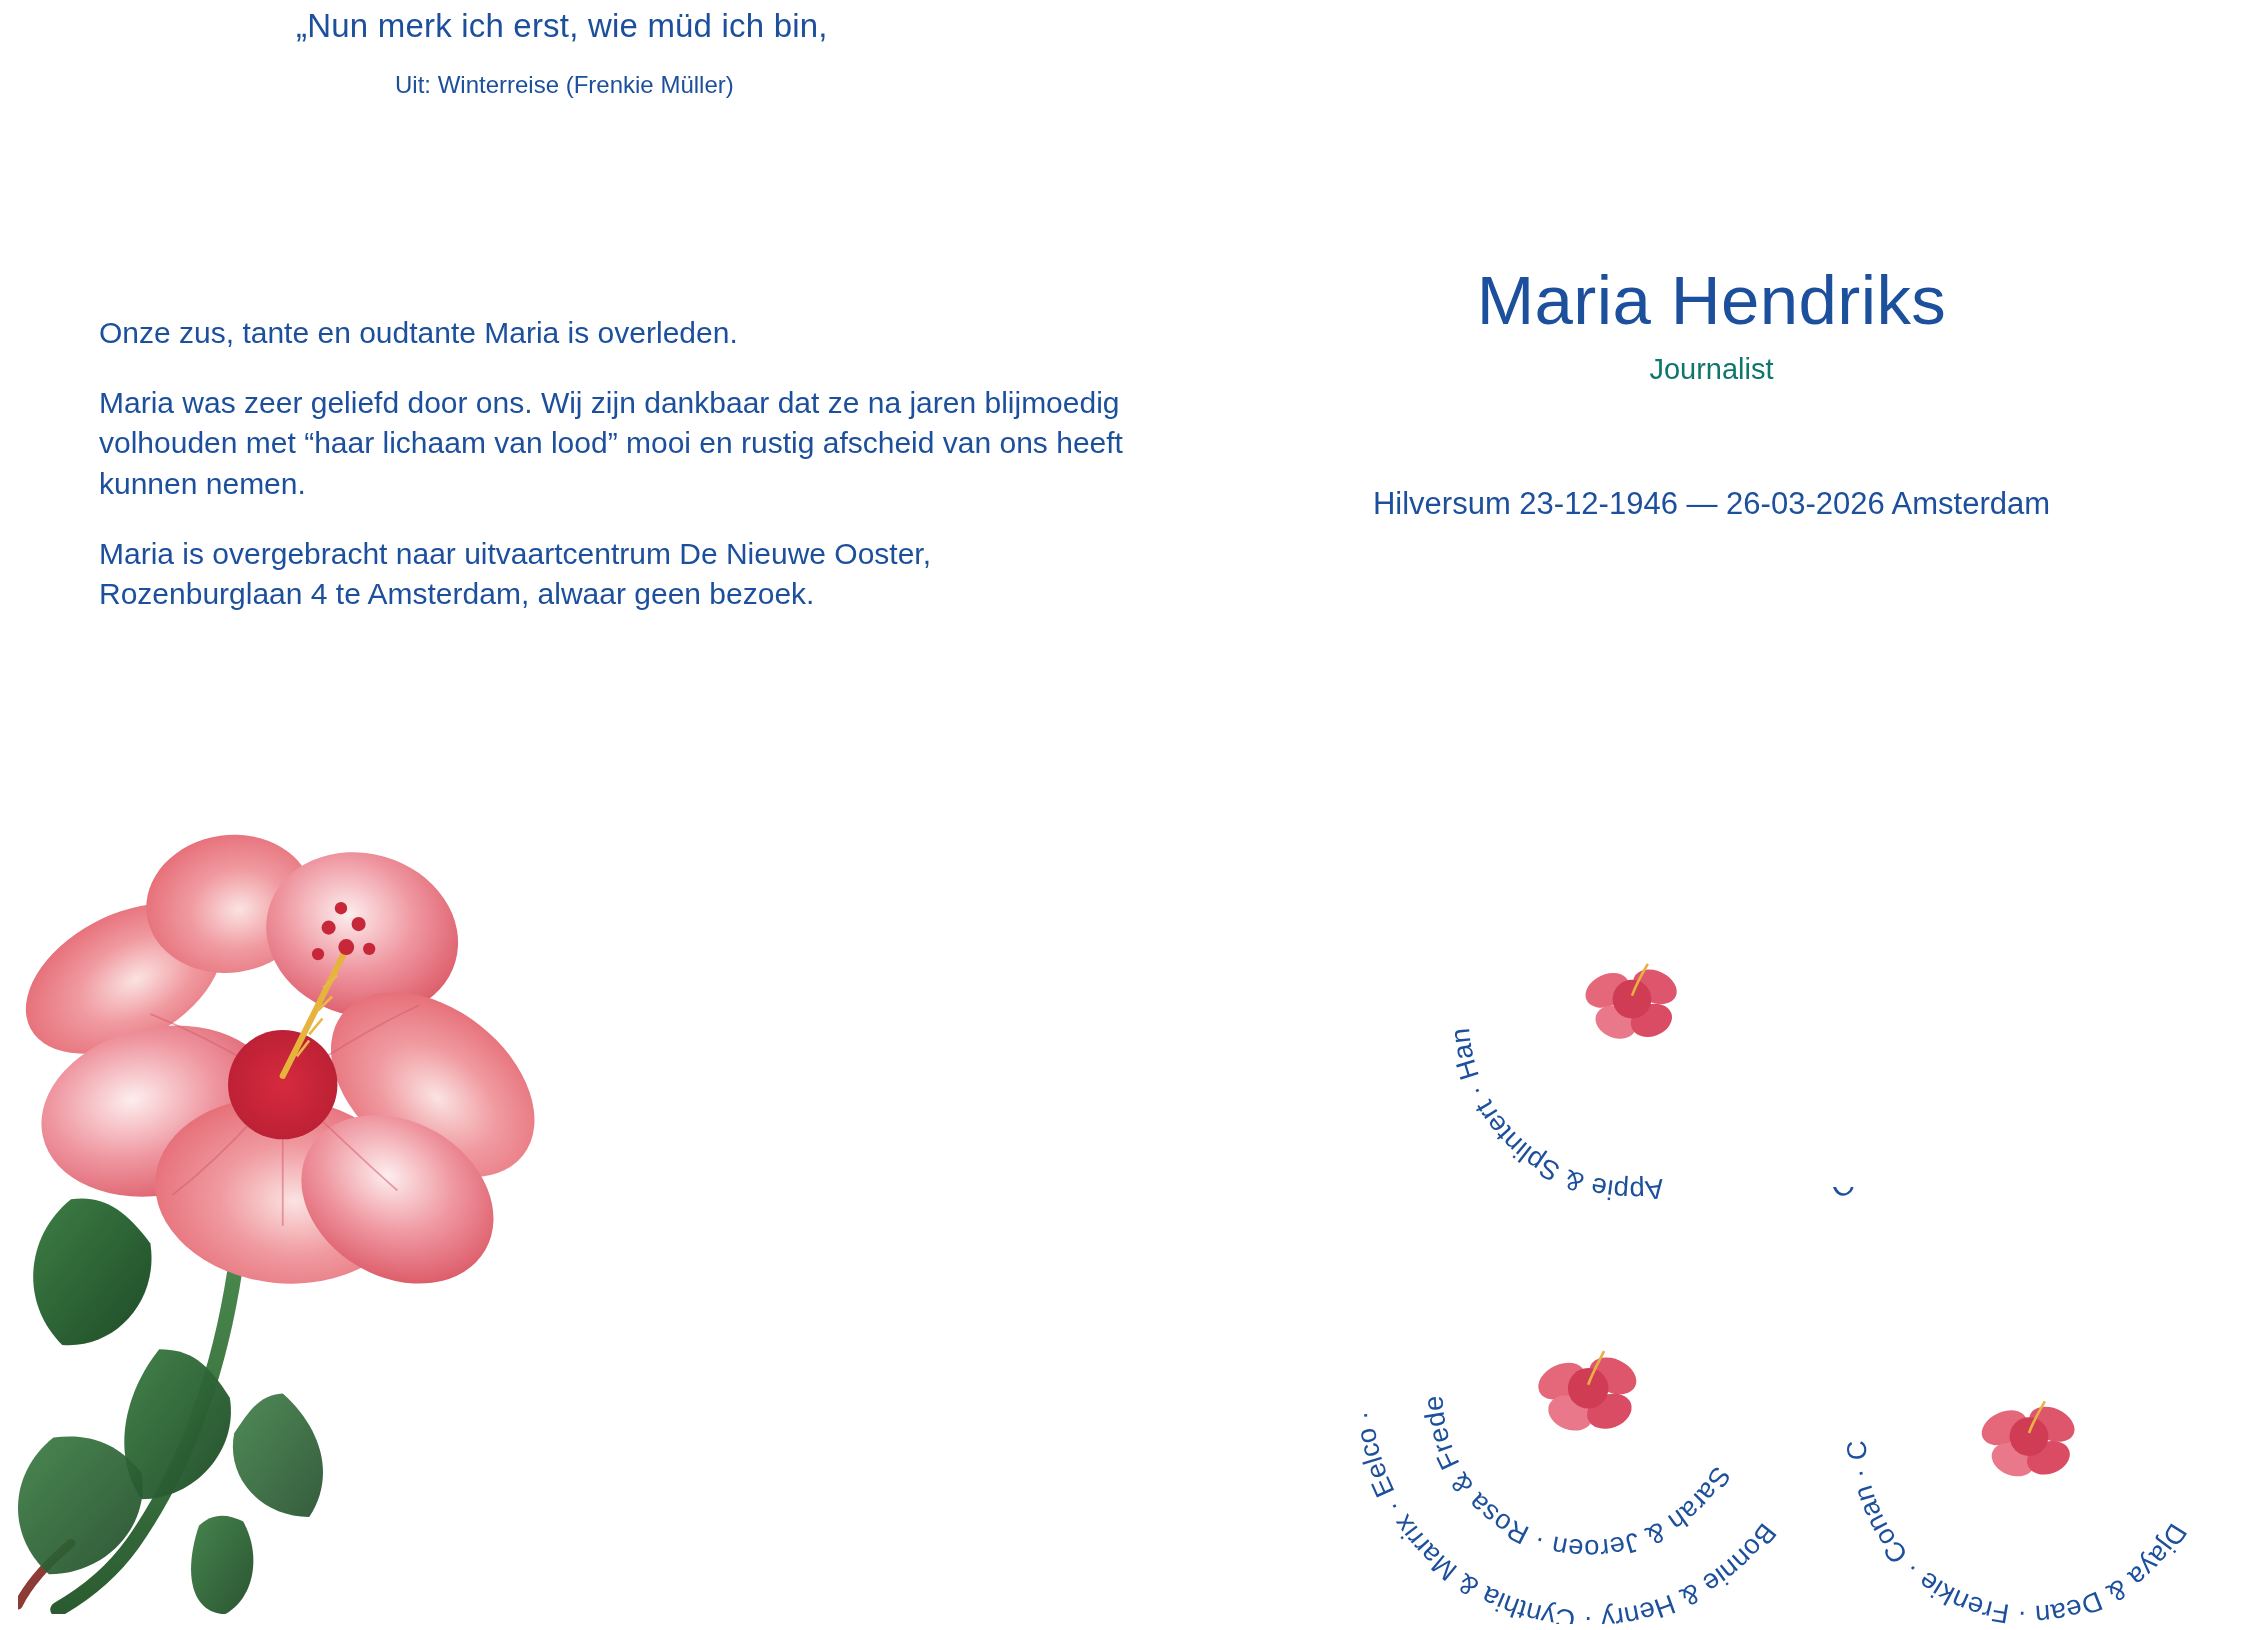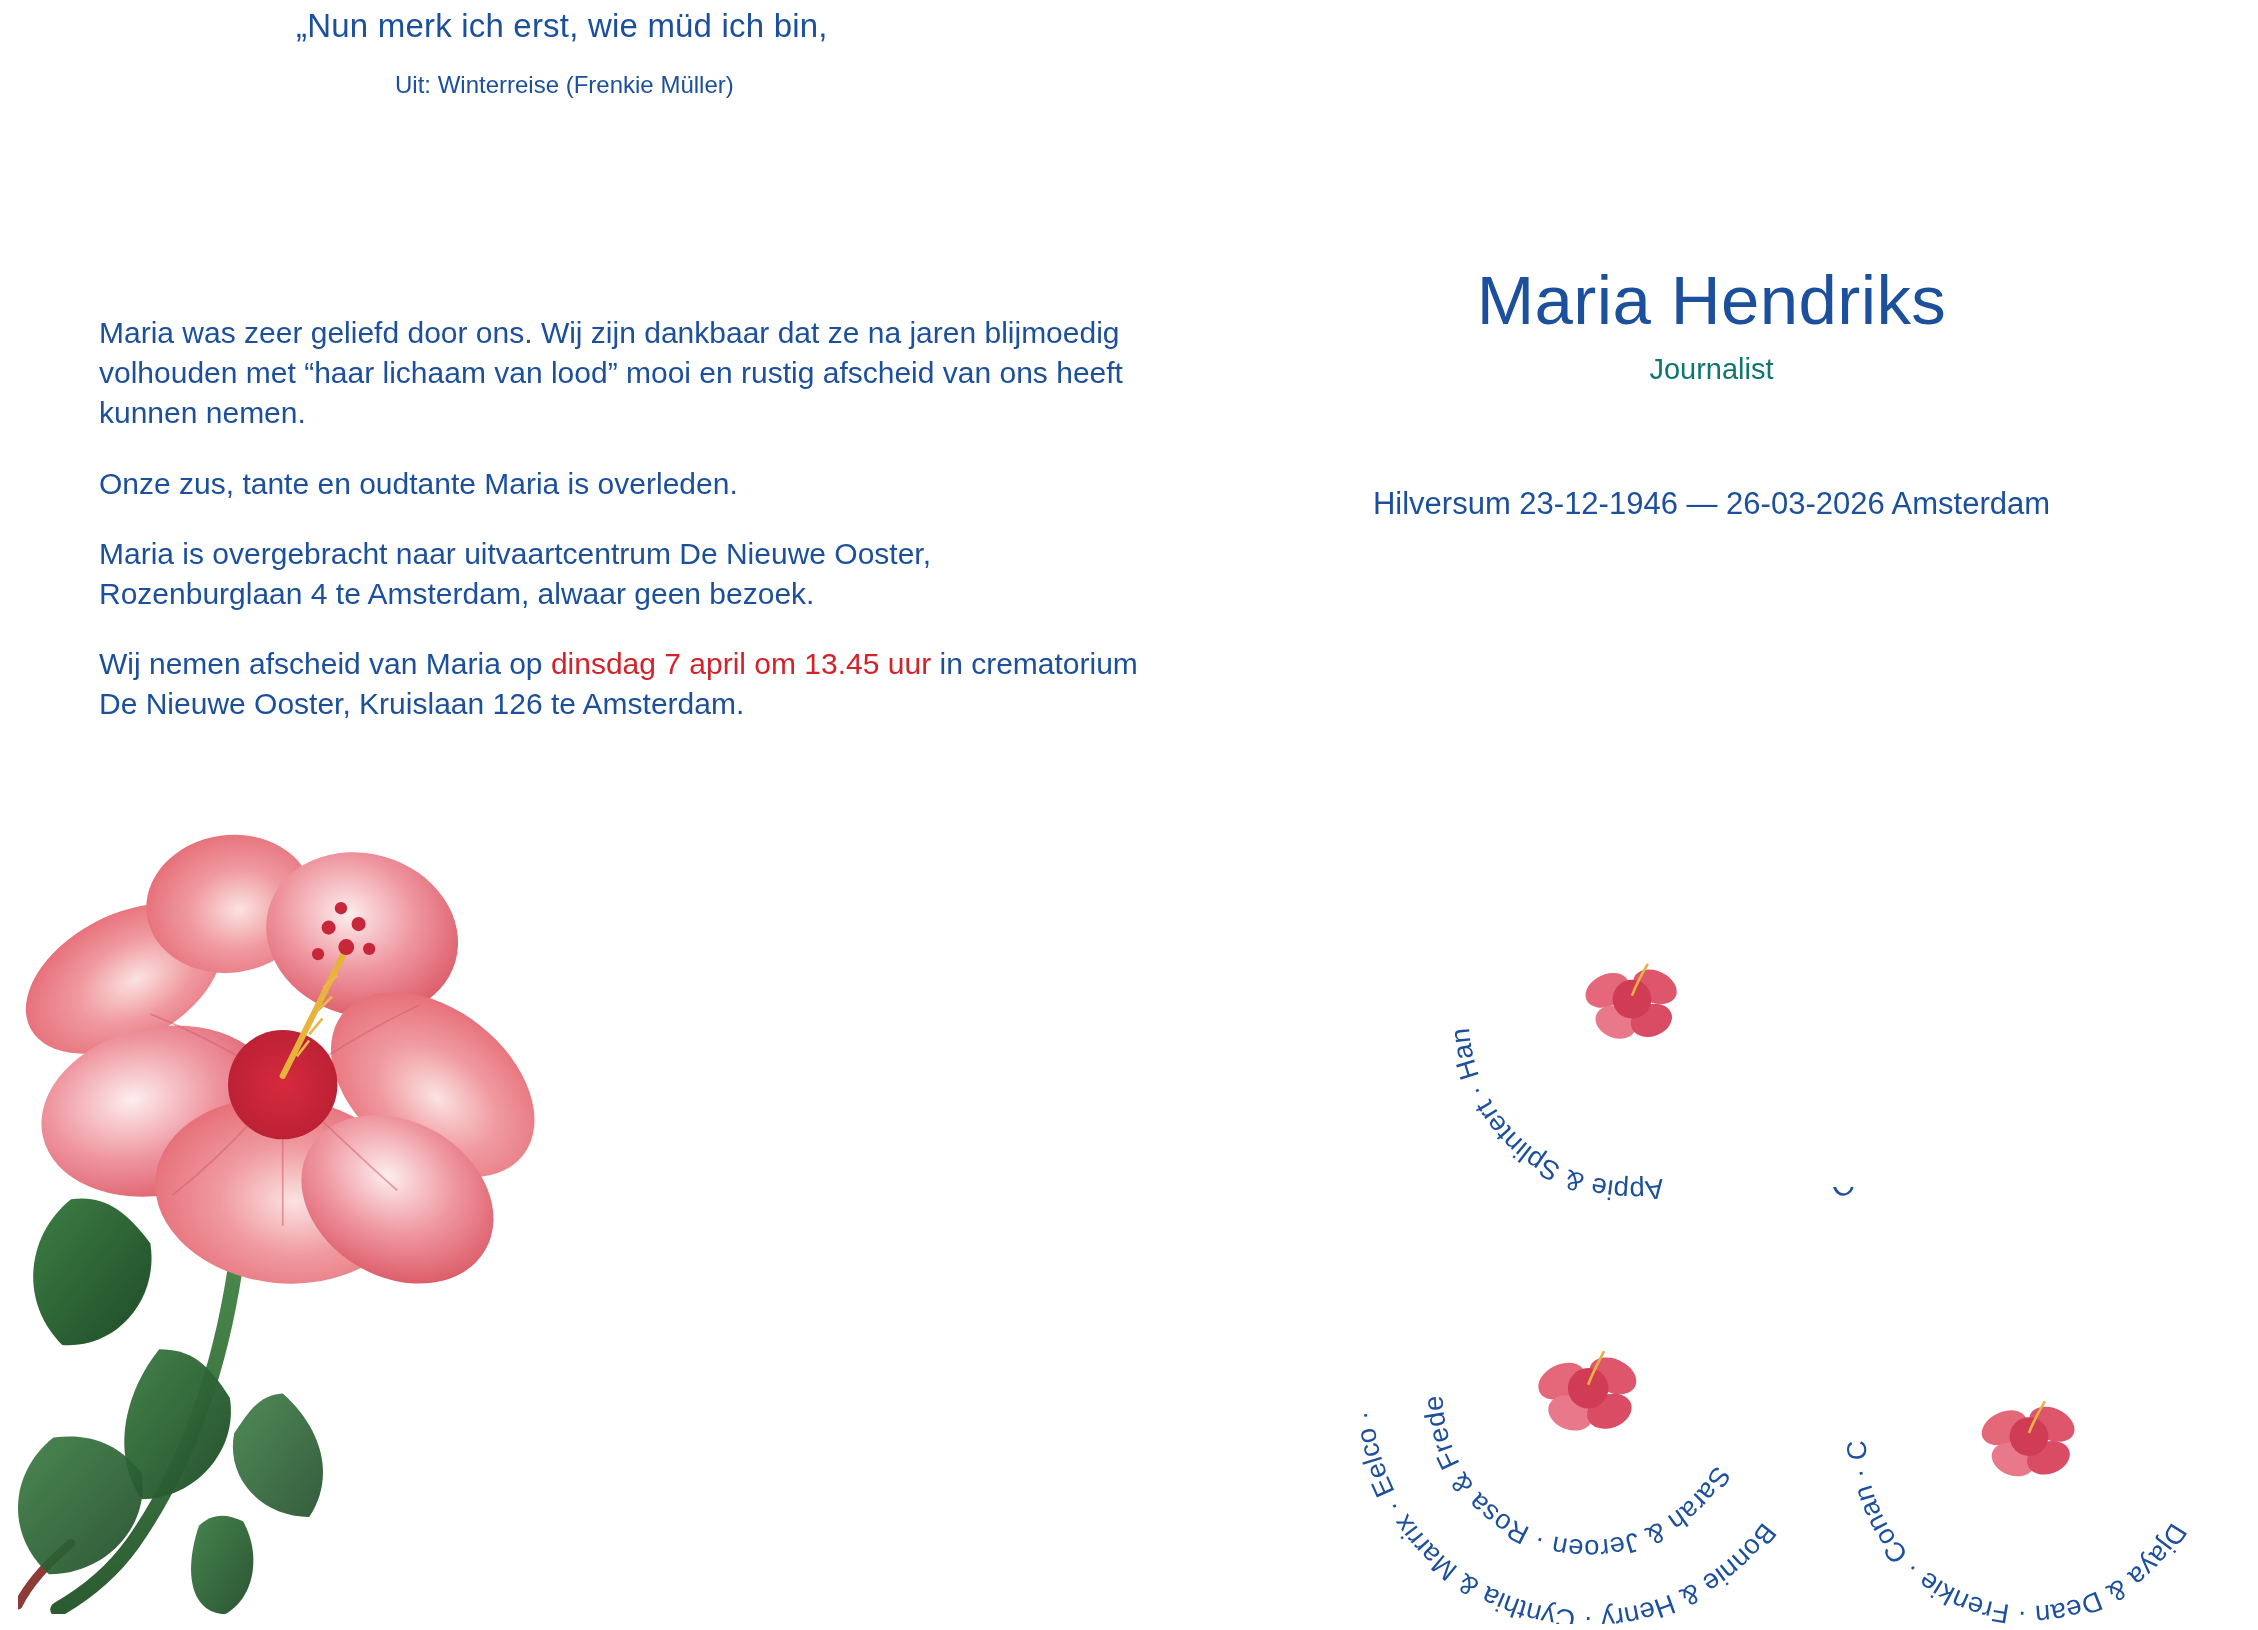--- a/index.html
+++ b/index.html
@@ -119,24 +119,23 @@
 <body>
 
 <div class="page">
 
   <div class="epigraph">
     <div class="line l1">„Nun merk ich erst, wie müd ich bin,</div>
     <div class="source">Uit: Winterreise (Frenkie Müller)</div>
   </div>
 
   <div class="body-text">
+    <p>Onze zus, tante en oudtante Maria is overleden.</p>
     <p>Maria was zeer geliefd door ons. Wij zijn dankbaar dat ze na jaren blijmoedig volhouden met “haar lichaam van lood” mooi en rustig afscheid van ons heeft kunnen nemen.</p>
-    <p>Onze zus, tante en oudtante Maria is overleden.</p>
     <p>Maria is overgebracht naar uitvaartcentrum De Nieuwe Ooster, Rozenburglaan 4 te Amsterdam, alwaar geen bezoek.</p>
-    <p><span>Wij nemen afscheid van Maria op </span><span class="hl-red">dinsdag 7 april om 13.45 uur</span><span> in crematorium De Nieuwe Ooster, Kruislaan 126 te Amsterdam.</span></p>
   </div>
 
   <div class="flower-photo">
     <svg width="653" height="794" viewBox="0 0 740 900" xmlns="http://www.w3.org/2000/svg">
       <defs>
         <radialGradient id="petalGrad" cx="55%" cy="55%" r="65%">
           <stop offset="0%" stop-color="#fbe3e2"></stop>
           <stop offset="45%" stop-color="#f09aa0"></stop>
           <stop offset="100%" stop-color="#e4646f"></stop>
         </radialGradient>

